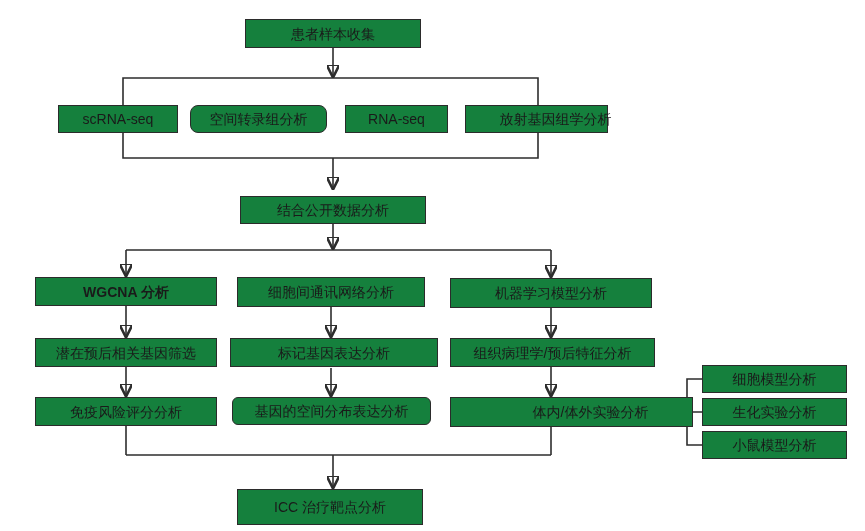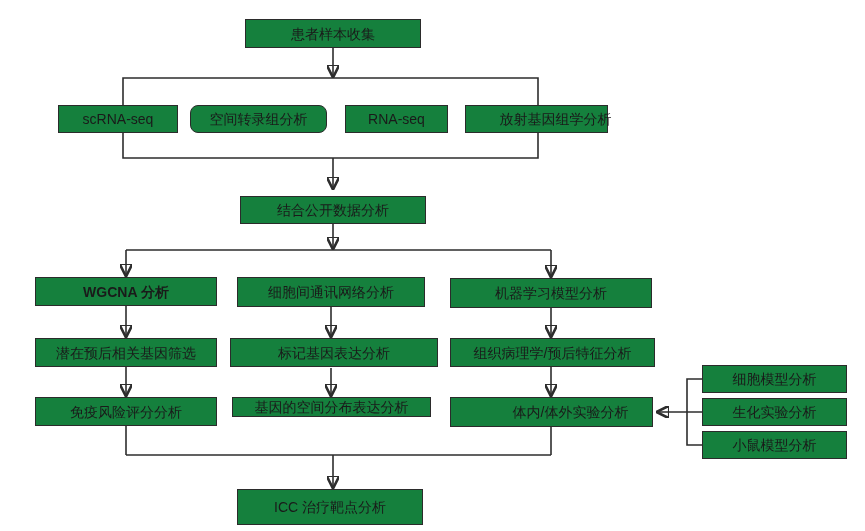--- a/index.html
+++ b/index.html
@@ -124,27 +124,27 @@
   <div class="node" style="left:35px;  top:277px; width:182px; height:29px;font-weight:bold;">WGCNA 分析</div>
 
   <div class="node" style="left:35px;  top:338px; width:182px; height:29px;">潜在预后相关基因筛选</div>
 
   <div class="node" style="left:35px;  top:397px; width:182px; height:29px;">免疫风险评分分析</div>
 
   <div class="node" style="left:237px; top:277px; width:188px; height:30px;">细胞间通讯网络分析</div>
 
   <div class="node" style="left:230px; top:338px; width:208px; height:29px;">标记基因表达分析</div>
 
-  <div class="node" style="left:232px; top:397px; width:199px; height:20px;">基因的空间分布表达分析</div>
+  <div class="node" style="left:232px; top:397px; width:199px; height:28px;border-radius:6px;">基因的空间分布表达分析</div>
 
   <div class="node" style="left:450px; top:278px; width:202px; height:30px;">机器学习模型分析</div>
 
   <div class="node" style="left:450px; top:338px; width:205px; height:29px;">组织病理学/预后特征分析</div>
 
-  <div class="node" style="left:450px; top:397px; width:203px; height:30px;padding-left:38px;">体内/体外实验分析</div>
+  <div class="node" style="left:450px; top:397px; width:243px; height:30px;padding-left:38px;">体内/体外实验分析</div>
 
   <div class="node" style="left:702px; top:365px; width:145px; height:28px;">细胞模型分析</div>
 
   <div class="node" style="left:702px; top:398px; width:145px; height:28px;">生化实验分析</div>
 
   <div class="node" style="left:702px; top:431px; width:145px; height:28px;">小鼠模型分析</div>
 
   <div class="node" style="left:237px; top:489px; width:186px; height:36px;">ICC 治疗靶点分析</div>
 
 </div>

